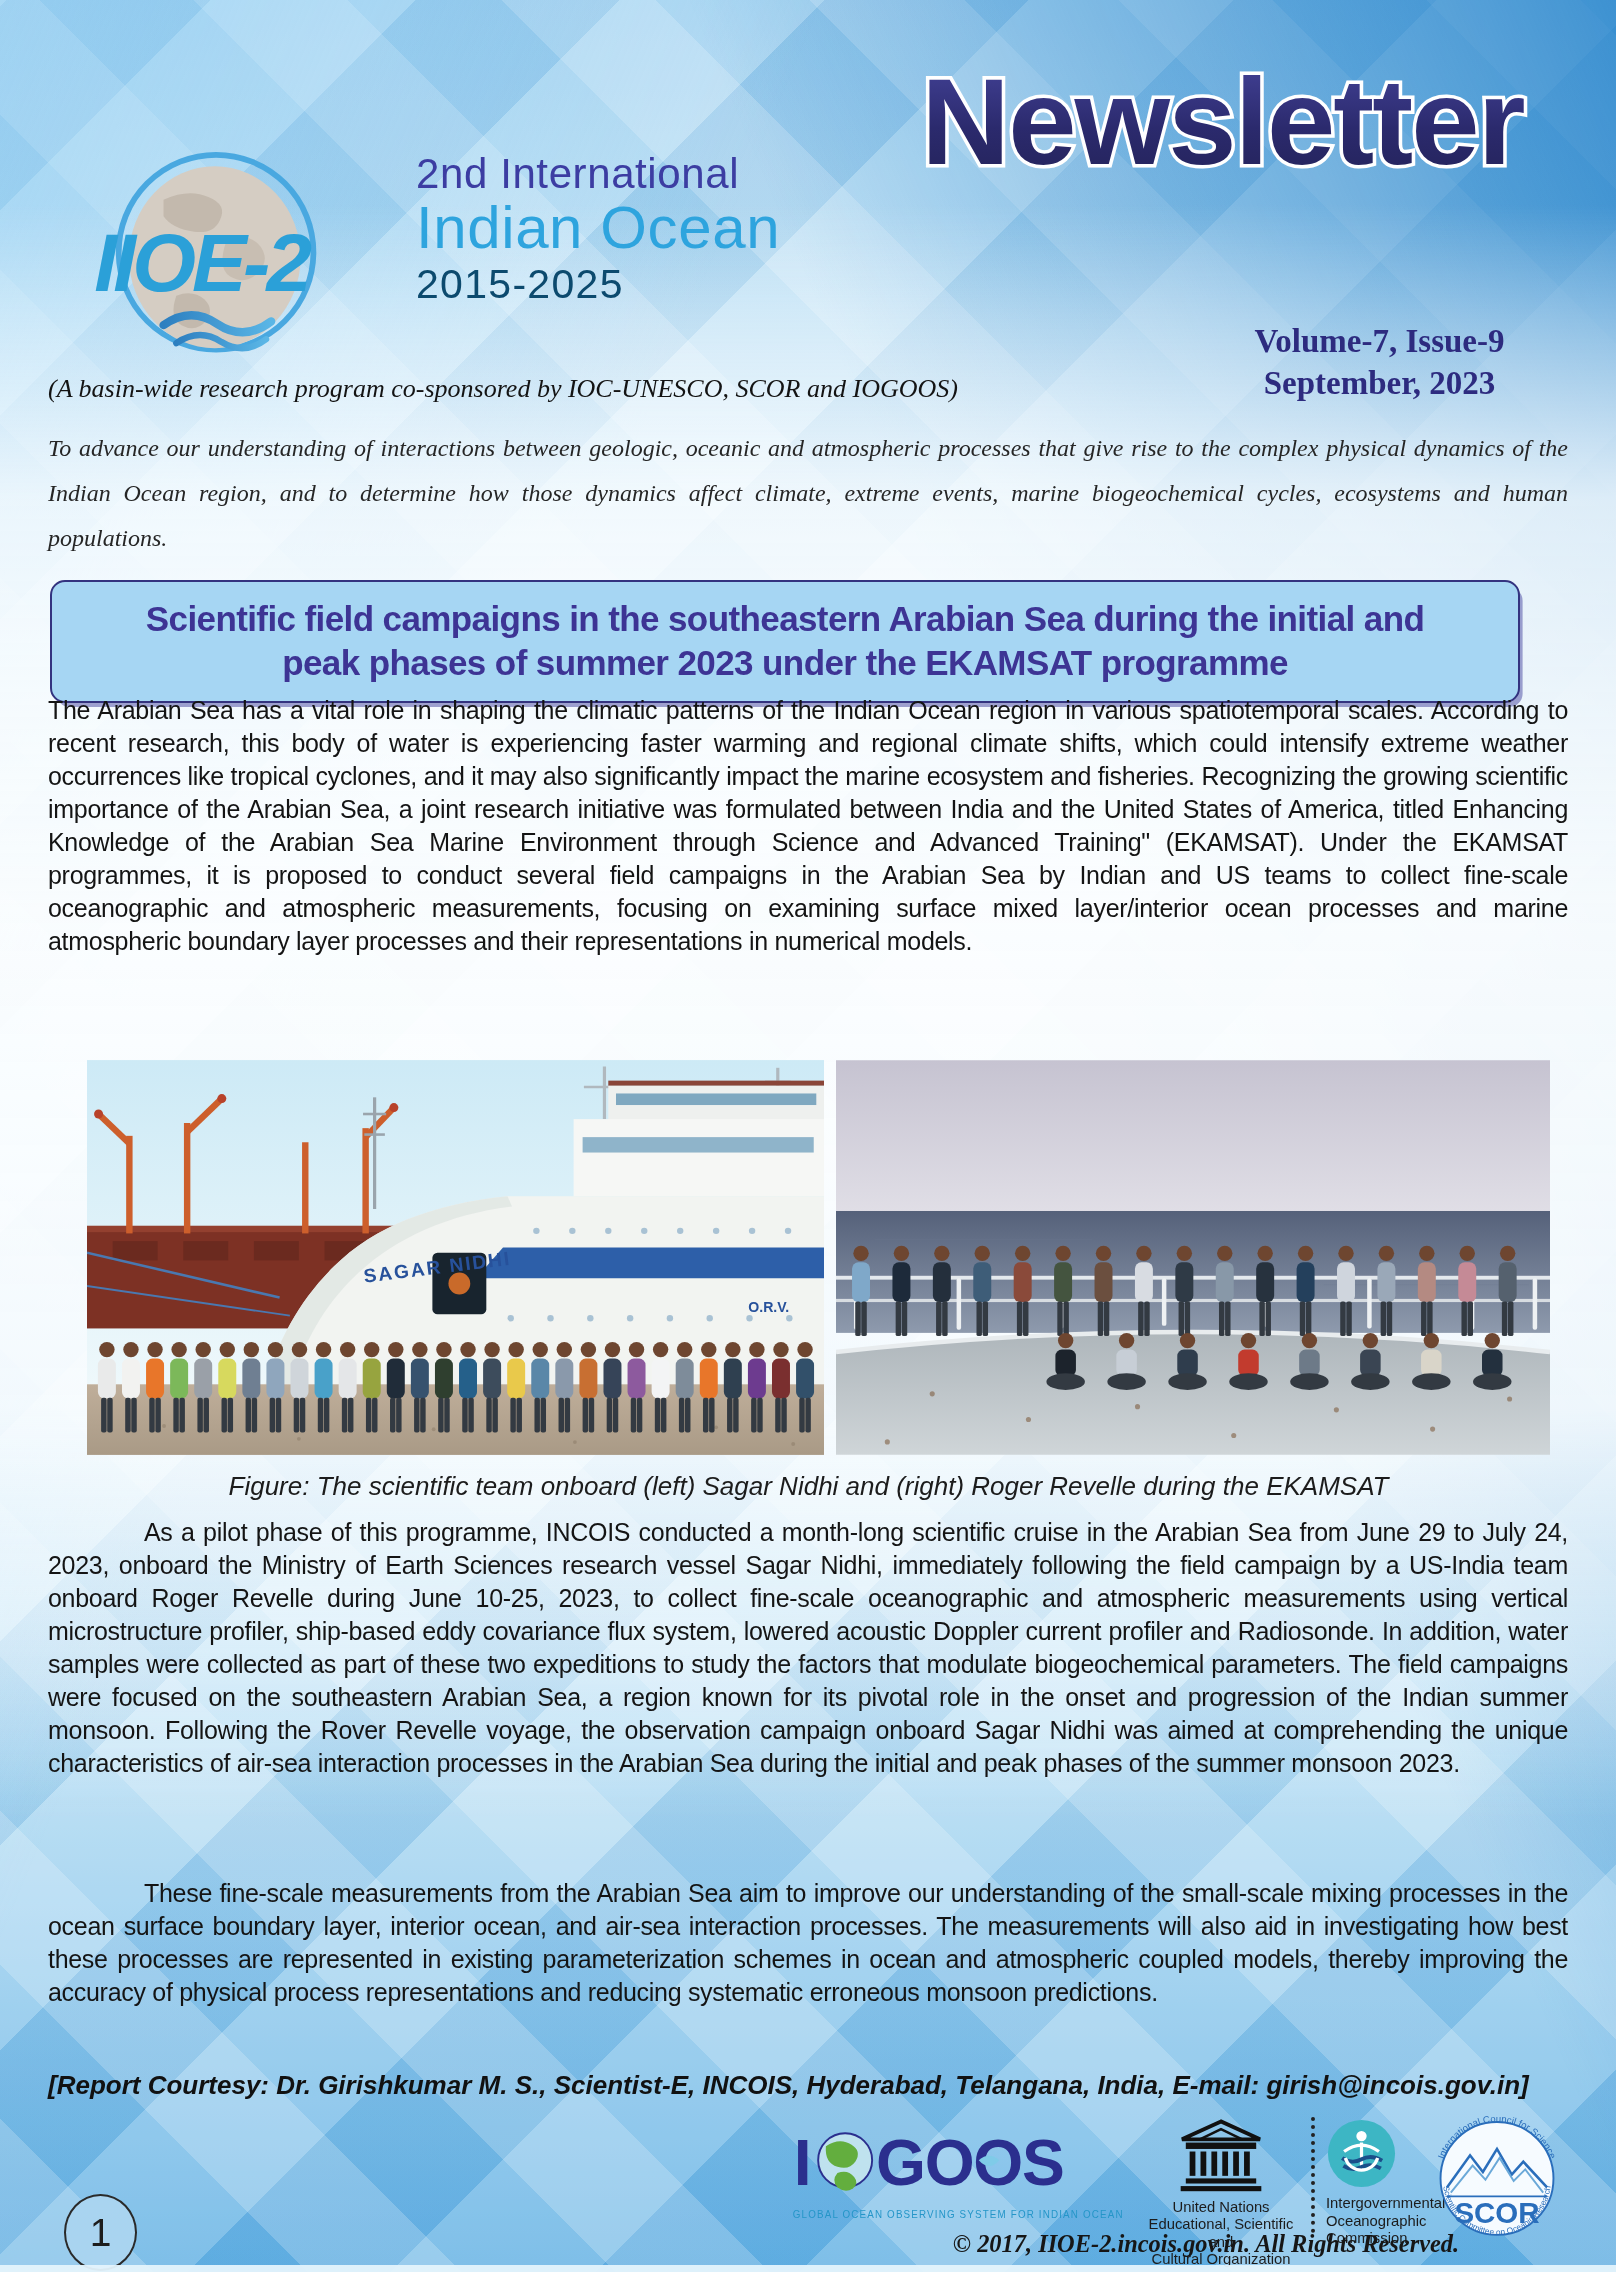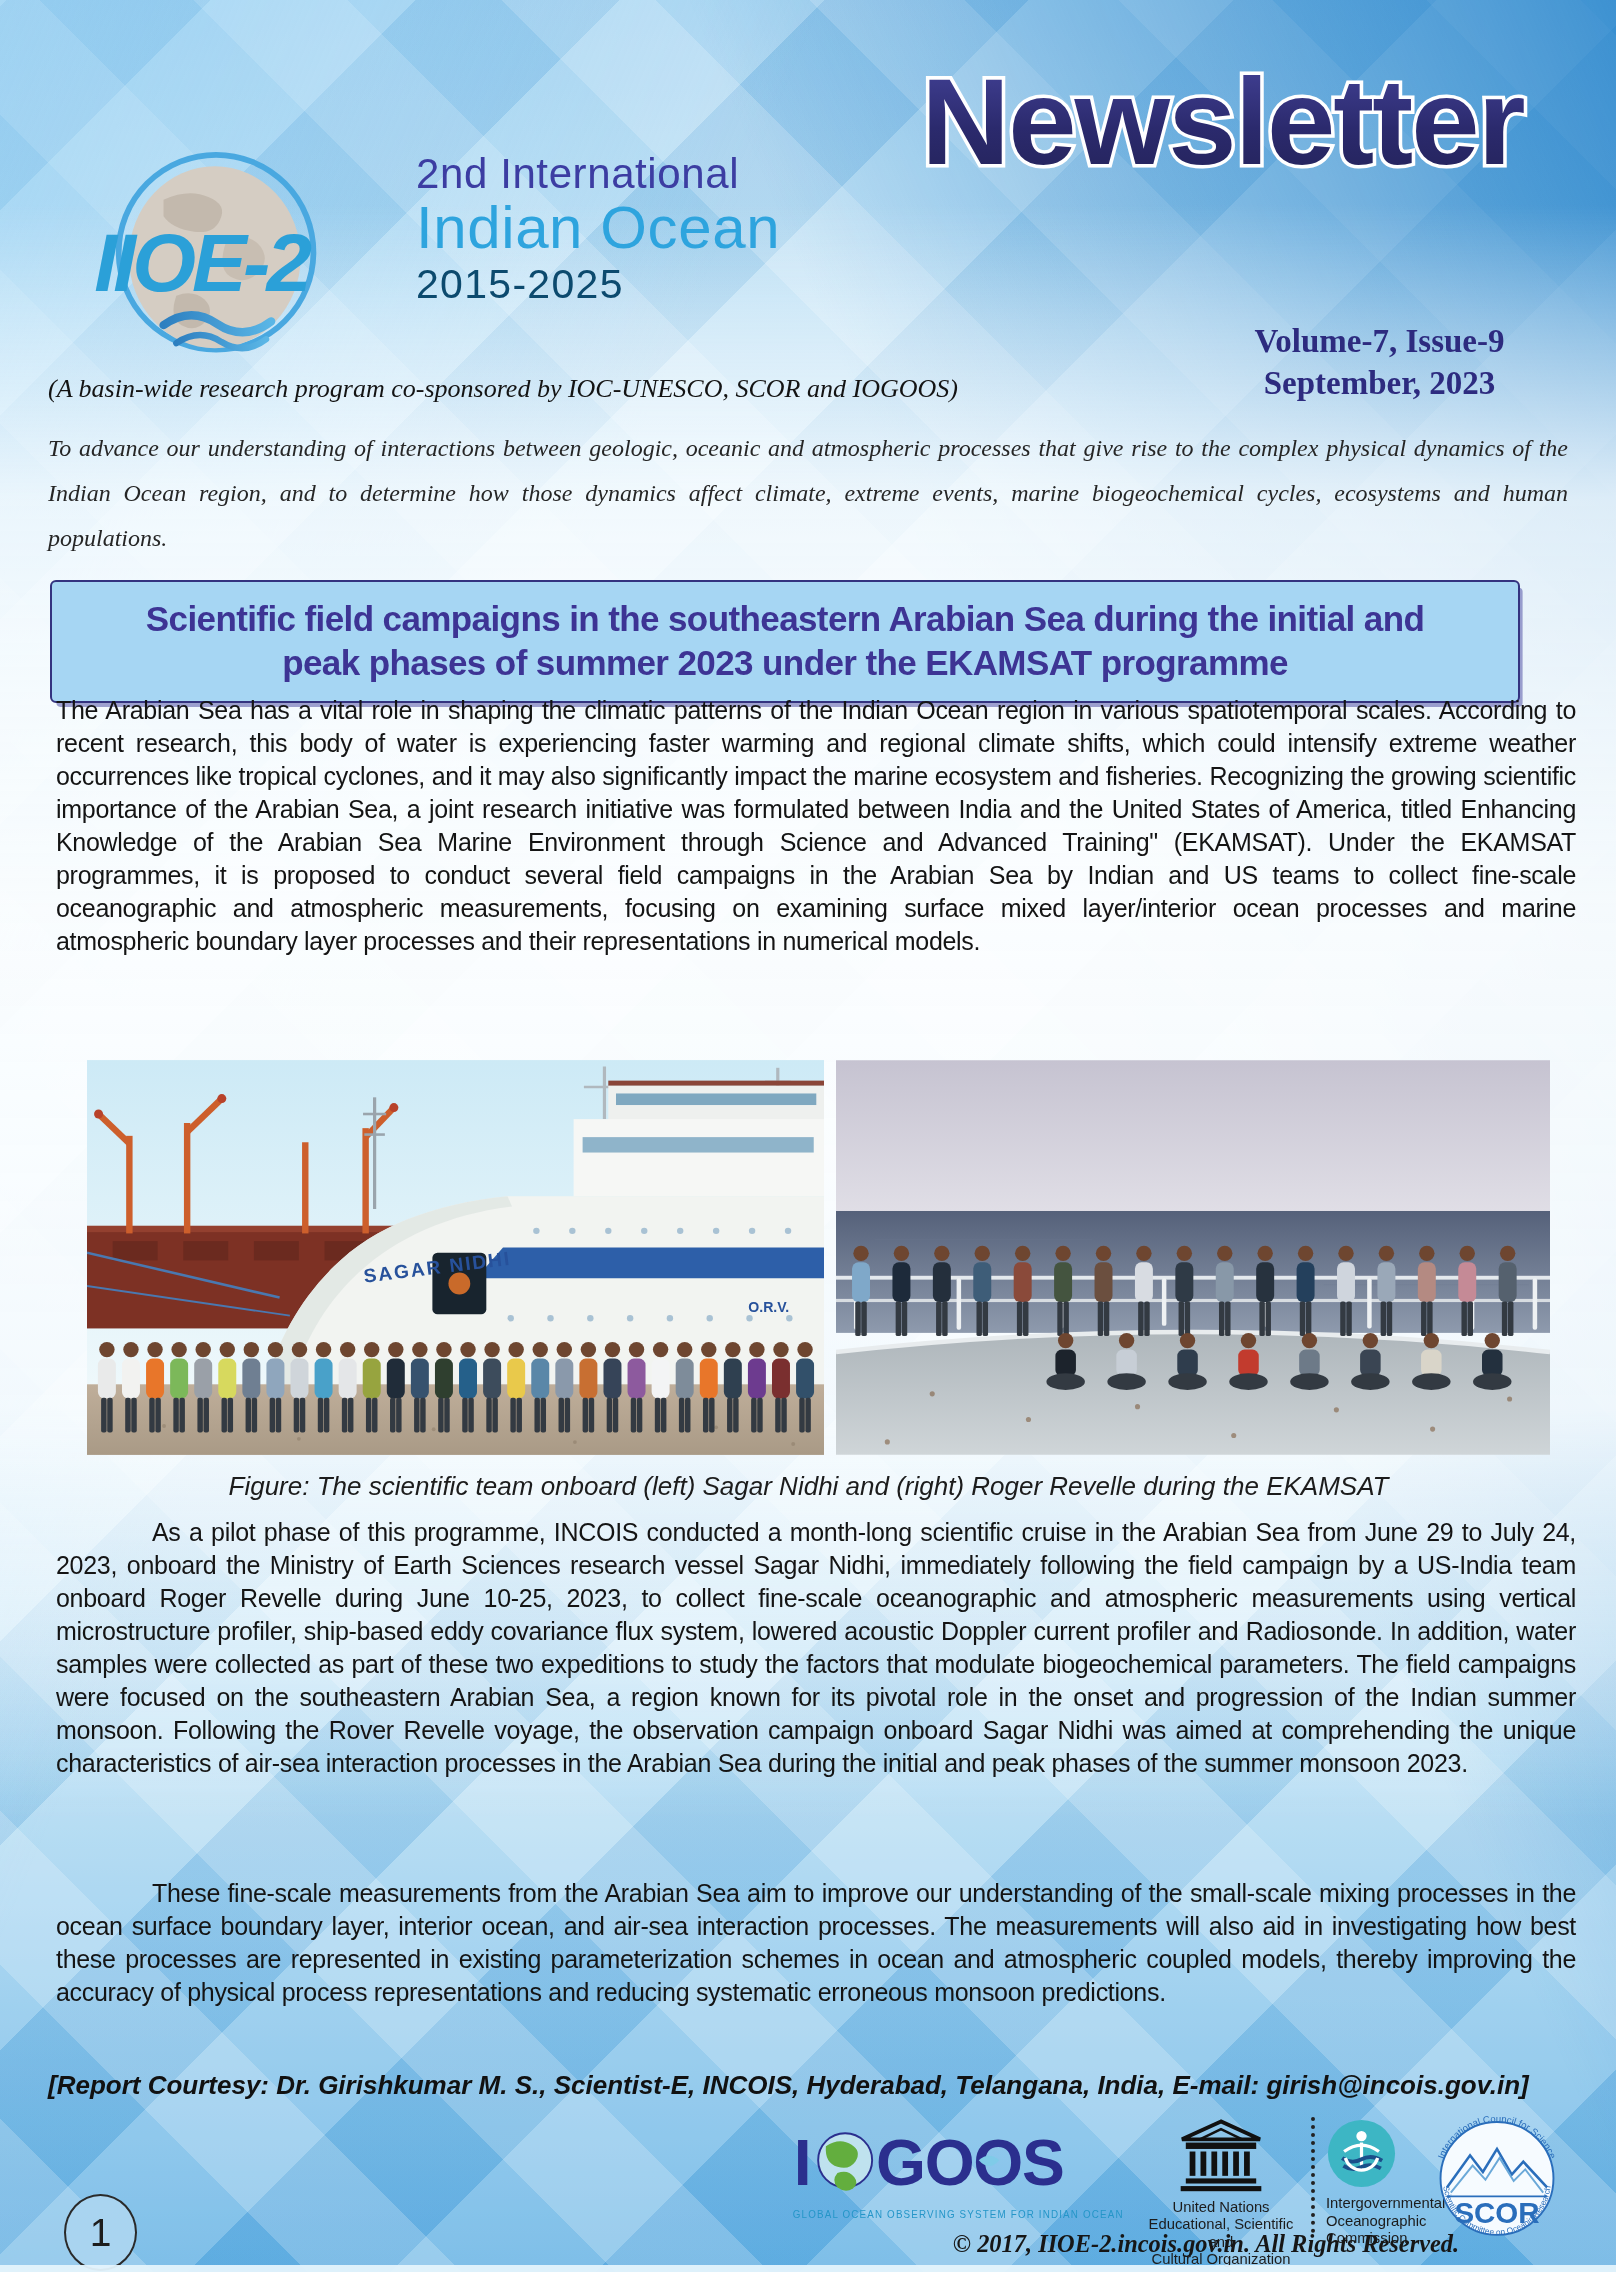--- a/index.html
+++ b/index.html
@@ -18,24 +18,24 @@
   .abs{position:absolute;}
   
   .logo-word{line-height:1;}
   .logo-word .l1{font-size:42px;color:#3c3da2;letter-spacing:0.6px;}
   .logo-word .l2,.logo-word .l3{font-size:60px;color:#2ea4de;margin-top:2.6px;letter-spacing:0.6px;}
   .logo-word .l4{font-size:41px;color:#0c4a6e;margin-top:6.4px;letter-spacing:1.3px;}
   .issue-info{width:449px;text-align:center;font-family:"Liberation Serif",serif;font-weight:bold;color:#2d2b7f;font-size:33px;line-height:42px;}
   .sponsor{font-family:"Liberation Serif",serif;font-style:italic;font-size:26px;color:#141414;white-space:nowrap;}
   
   .mission{left:48px;width:1520px;font-family:"Liberation Serif",serif;font-style:italic;font-size:24px;line-height:45px;color:#262626;text-align:justify;}
-  .title-box{left:50px;width:1428px;background:#a6d6f3;border:2.6px solid #33337f;border-radius:6px;
+  .title-box{left:50px;width:1428px;background:#a6d6f3;border:2.6px solid #33337f;border-radius:15px;
     box-shadow:4.5px 5.8px 0 -1.9px rgba(70,70,160,.5);padding:15.4px 19px;text-align:center;}
   .title-box div{font-size:35px;font-weight:bold;letter-spacing:-0.6px;color:#3d3494;line-height:44px;}
-  .para{left:56px;width:1520px;font-size:25px;letter-spacing:-0.3px;line-height:33px;color:#141414;text-align:justify;}
+  .para{left:48px;width:1520px;font-size:25px;letter-spacing:-0.3px;line-height:33px;color:#141414;text-align:justify;}
   .indent{text-indent:96px;}
   .caption{left:0;width:1617px;text-align:center;font-style:italic;font-size:26px;color:#1c1c1c;}
   .courtesy{left:48px;width:1520px;font-size:26px;font-weight:bold;font-style:italic;color:#111;white-space:nowrap;}
   
   .page-badge{left:64px;top:2194px;width:69px;height:73px;border-radius:50%;background:#a9d4f0;border:2.6px solid #2a2a2a;
     display:flex;align-items:center;justify-content:center;font-size:39px;color:#1d1d1d;}
   .org-caption{font-size:14.8px;line-height:17.3px;color:#1c1c1c;text-align:center;}
   .divider-dotted{left:1311px;top:2117px;height:116px;border-left:4.5px dotted #222;}
   .copyright{left:834px;top:2230px;width:744px;text-align:center;font-family:"Liberation Serif",serif;
     font-style:italic;font-weight:bold;font-size:24.4px;color:#161616;}

